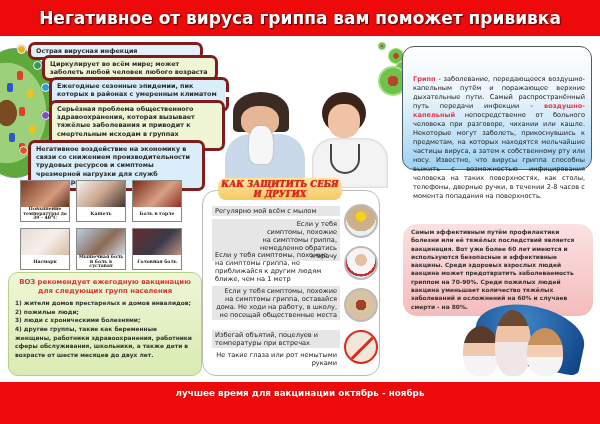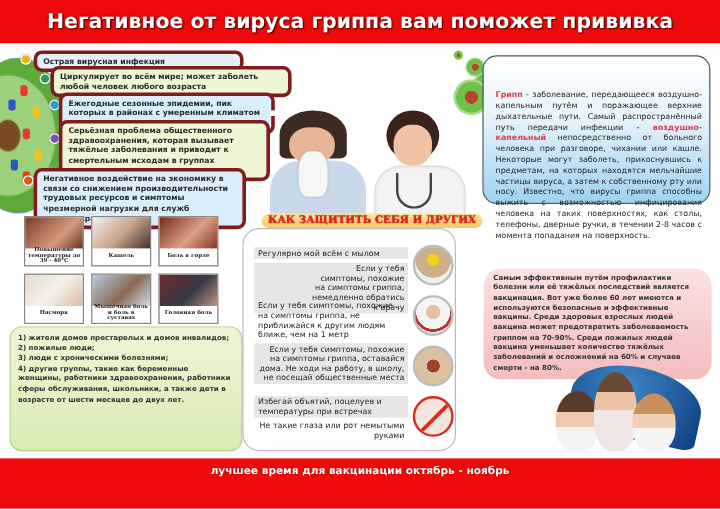--- a/index.html
+++ b/index.html
@@ -62,22 +62,22 @@
   .doc-hair { position: absolute; left: 14px; top: 2px; width: 44px; height: 42px; border-radius: 50%; background: #3a231a; }
   .doc-face { position: absolute; left: 20px; top: 14px; width: 32px; height: 34px; border-radius: 45%; background: #f0c3a4; }
   .doc-coat { position: absolute; left: 4px; top: 48px; width: 76px; height: 50px; border-radius: 22px 22px 0 0; background: #f3f3f3; box-shadow: inset 0 0 3px #bbb; }
   .steth { position: absolute; left: 22px; top: 54px; width: 30px; height: 30px; border: 2px solid #444; border-top: none; border-radius: 0 0 50% 50%; }
 
   .protect {
     position: absolute; left: 202px; top: 190px; width: 178px; height: 186px;
     border: 1.5px solid #bbb; border-radius: 14px; background: #fff;
   }
   .protect-title {
-    position: absolute; left: 218px; top: 178px; width: 184px; text-align: center;
-    font-family: "DejaVu Serif", serif; font-weight: bold; font-size: 8.6px; color: #e8261d;
+    position: absolute; left: 218px; top: 178px; width: 124px; text-align: center;
+    font-family: "DejaVu Serif", serif; font-style: italic; font-weight: bold; font-size: 8.6px; color: #e8261d;
     background: linear-gradient(#fde7a0, #f6c864); border-radius: 8px; padding: 1px 0;
     text-shadow: 0 0 1px #7a0000;
   }
   .tip {
     position: absolute; background: #e6e6e6; font-size: 6.6px; line-height: 8px; color: #222; padding: 1px 3px;
   }
   .tip.plain { background: transparent; }
   .tip-icon {
     position: absolute; width: 34px; height: 34px; border-radius: 50%; border: 2px solid #bbb; background: #d8c4ac; overflow: hidden;
   }
@@ -123,21 +123,21 @@
   <span class="dot" style="left:34px;top:34px;background:#2a58c8"></span>
   <span class="dot" style="left:36px;top:84px;background:#2a58c8"></span>
 </div>
 
 <div class="connector" style="left:40px;top:50px;height:90px;border-left:none;border-right:1px solid #9dbfe0;width:14px;border-radius:0 40px 40px 0;"></div>
 
 <span class="bullet" style="left:17px;top:45px;background:#e8b410"></span>
 <div class="fact" style="left:28px;top:42px;width:175px;background:#e4f1fb;">Острая вирусная инфекция</div>
 
 <span class="bullet" style="left:33px;top:61px;background:#2e9a5a"></span>
-<div class="fact" style="left:42px;top:55px;width:201px;background:#eef6d6;">Циркулирует во всём мире; может заболеть любой человек любого возраста</div>
+<div class="fact" style="left:42px;top:55px;width:176px;background:#eef6d6;">Циркулирует во всём мире; может заболеть любой человек любого возраста</div>
 
 <span class="bullet" style="left:41px;top:83px;background:#2a9fd0"></span>
 <div class="fact" style="left:49px;top:77px;width:180px;background:#d9eefa;">Ежегодные сезонные эпидемии, пик которых в районах с умеренным климатом приходится на зиму</div>
 
 <span class="bullet" style="left:41px;top:111px;background:#7a4fc0"></span>
 <div class="fact" style="left:49px;top:100px;width:176px;background:#eef6d6;">Серьёзная проблема общественного здравоохранения, которая вызывает тяжёлые заболевания и приводит к смертельным исходам в группах населения повышенного риска</div>
 
 <span class="bullet" style="left:19px;top:146px;background:#d9581c"></span>
 <div class="fact" style="left:28px;top:140px;width:177px;background:#d9eefa;">Негативное воздействие на экономику в связи со снижением производительности трудовых ресурсов и симптомы чрезмерной нагрузки для служб здравоохранения</div>
 
@@ -162,20 +162,21 @@
     <div class="pic" style="background:linear-gradient(135deg,#b8cde0,#8a6a56 55%,#d7e3ee);"></div>
     <div class="cap">Мышечная боль и боль в суставах</div>
   </div>
   <div class="sym" style="left:112px;top:48px;">
     <div class="pic" style="background:linear-gradient(135deg,#6a2a2a,#3a3a4a 55%,#c49a84);"></div>
     <div class="cap">Головная боль</div>
   </div>
 </div>
 
 <div class="who">
+  <div class="title">ВОЗ рекомендует ежегодную вакцинацию для следующих групп населения</div>
   <div class="item">1) жители домов престарелых и домов инвалидов;</div>
   <div class="item">2) пожилые люди;</div>
   <div class="item">3) люди с хроническими болезнями;</div>
   <div class="item">4) другие группы, такие как беременные женщины, работники здравоохранения, работники сферы обслуживания, школьники, а также дети в возрасте от шести месяцев до двух лет.</div>
 </div>
 
 <div class="photo-sick">
   <div class="sick-body"></div>
   <div class="sick-hair"></div>
   <div class="sick-face"></div>

